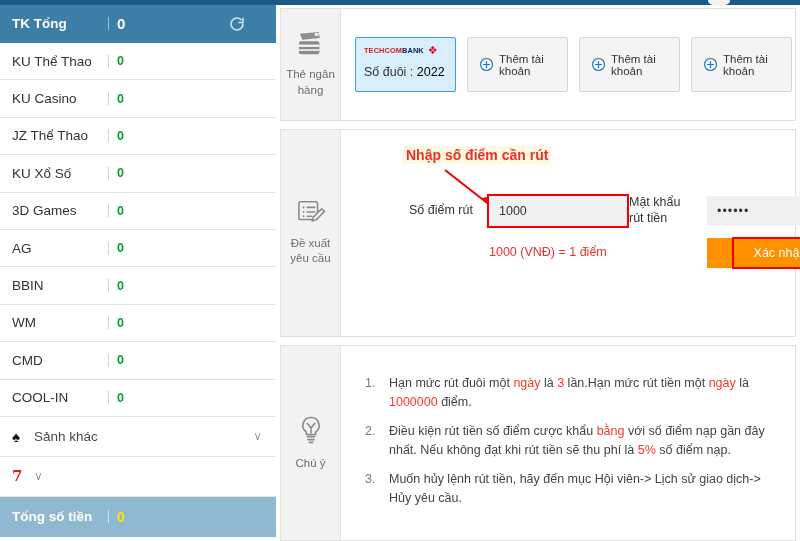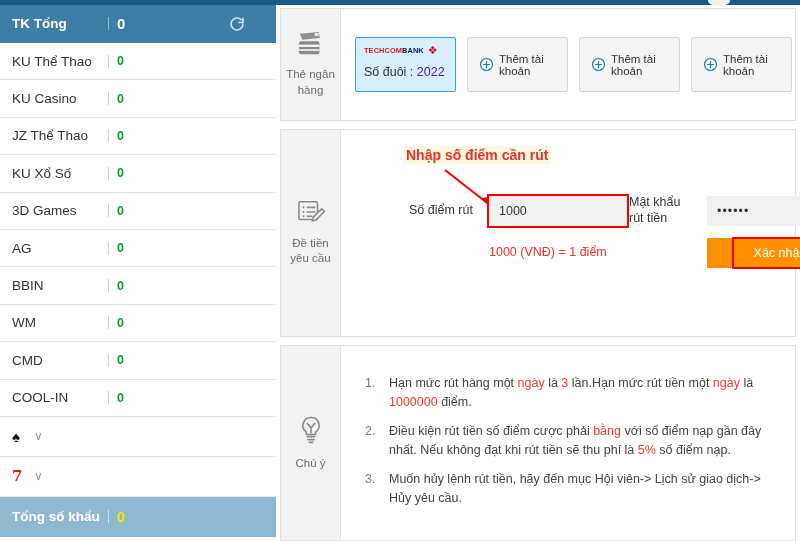--- a/index.html
+++ b/index.html
@@ -95,21 +95,21 @@
     width:101px; height:55px; flex:none;
     border:1px solid #3c9ee0; background:#d9eefb; border-radius:2px;
     padding:7px 8px 0 8px;
   }
   .tcb-logo { display:flex; align-items:center; gap:4px; }
   .tcb-text { font-size:7.4px; font-weight:bold; letter-spacing:.1px; }
   .tcb-red { color:#d91e18; }
   .tcb-blk { color:#0d1d4b; }
   .tcb-mark { color:#e2001a; font-size:11px; line-height:1; }
   .bank-tail { font-size:12.5px; color:#333; margin-top:9px; }
-  .bank-tail b { color:#4c1d95; font-weight:normal; }
+  .bank-tail b { color:#000000; font-weight:normal; }
   .add-card {
     width:101px; height:55px; flex:none;
     border:1px solid #d7d7d7; background:#f4f4f4; border-radius:2px;
     display:flex; align-items:center; justify-content:center; gap:5px;
     font-size:11.5px; color:#333;padding-left:11px;
   }
   .plus-ico { width:15px; height:15px; flex:none; }
 
   
   .req-panel { height:208px; }
@@ -234,29 +234,30 @@
       </div>
       <div class="acct-row">
         <span class="acct-name">COOL-IN</span>
         <span class="acct-sep"></span>
         <span class="acct-val">0</span>
       </div>
     </div>
 
     <div class="grp-row">
       <span class="grp-ico spade">♠</span>
+      <span class="grp-label">Sảnh khác</span>
       <span class="chev">∨</span>
     </div>
     <div class="grp-row">
       <span class="grp-ico seven">7</span>
       <span class="chev">∨</span>
     </div>
 
     <div class="acct-row total">
-      <span class="acct-head-name">Tổng số khẩu</span>
+      <span class="acct-head-name">Tổng số tiền</span>
       <span class="acct-sep"></span>
       <span class="acct-val">0</span>
     </div>
   </div>
 
   <div class="content">
 
     <div class="panel bank-panel">
       <div class="panel-side">
         <span class="sico">
@@ -321,21 +322,21 @@
         <span class="sico">
           <svg width="30" height="26" viewBox="0 0 32 28" fill="none" stroke="#8a8a8a" stroke-width="1.7">
             <rect x="3" y="3" width="20" height="19" rx="1.5"></rect>
             <circle cx="8" cy="9" r="1.1" fill="#8a8a8a" stroke="none"></circle>
             <circle cx="8" cy="14" r="1.1" fill="#8a8a8a" stroke="none"></circle>
             <circle cx="8" cy="18.6" r="1.1" fill="#8a8a8a" stroke="none"></circle>
             <path d="M12 9h8M12 14h8M12 18.6h5" stroke-linecap="round"></path>
             <path d="M27.5 10.5l3 3-9 9-4 1 1-4z" fill="#f2f2f2"></path>
           </svg>
         </span>
-        <span>Đề tiền yêu cầu</span>
+        <span>Đề xuất yêu cầu</span>
       </div>
       <div class="panel-body req-body">
 
         <div class="annot">Nhập số điểm cần rút</div>
         <svg class="arrow-svg" width="70" height="52">
           <path d="M4 4 L50 40" stroke="#f00000" stroke-width="2" fill="none"></path>
           <path d="M50 42 L41 32 L52 30 Z" fill="#f00000"></path>
         </svg>
 
         <div class="lbl lbl-points">Số điểm rút</div>
@@ -359,21 +360,21 @@
           <svg width="28" height="30" viewBox="0 0 28 30" fill="none" stroke="#8a8a8a" stroke-width="1.6">
             <path d="M14 2.5a8 8 0 0 0-4.6 14.6v2.4h9.2v-2.4A8 8 0 0 0 14 2.5z"></path>
             <path d="M10.3 8.6 14 13l3.7-4.4M14 13v5" stroke-linecap="round"></path>
             <path d="M10.3 21.6h7.4M11 24.6h6M12.4 27.4h3.2" stroke-linecap="round"></path>
           </svg>
         </span>
         <span>Chú ý</span>
       </div>
       <div class="panel-body note-body">
         <ol class="note-list" id="notice-list">
-            <li><span>Hạn mức rút hàng một </span><span class="hl">ngày</span><span> là </span><span class="hl">3</span><span> lần.Hạn mức rút tiền một </span><span class="hl">ngày</span><span> là </span><span class="hl">1000000</span><span> điểm.</span></li>
-            <li><span>Điều kiện rút tiền số điểm cược phải </span><span class="hl">bằng</span><span> với số điểm nạp gần đây nhất. Nếu không đạt khi rút tiền sẽ thu phí là </span><span class="hl">5%</span><span> số điểm nạp.</span></li>
+            <li><span>Hạn mức rút đuôi một </span><span class="hl">ngày</span><span> là </span><span class="hl">3</span><span> lần.Hạn mức rút tiền một </span><span class="hl">ngày</span><span> là </span><span class="hl">1000000</span><span> điểm.</span></li>
+            <li><span>Điều kiện rút tiền số điểm cược khẩu </span><span class="hl">bằng</span><span> với số điểm nạp gần đây nhất. Nếu không đạt khi rút tiền sẽ thu phí là </span><span class="hl">5%</span><span> số điểm nạp.</span></li>
             <li><span>Muốn hủy lệnh rút tiền, hãy đến mục Hội viên-&gt; Lịch sử giao dịch-&gt; Hủy yêu cầu.</span></li>
           </ol>
       </div>
     </div>
 
   </div>
 </div>
 
 </body></html>

